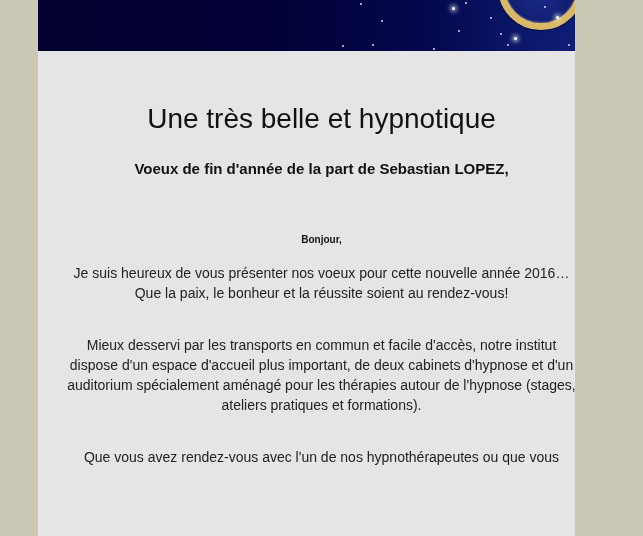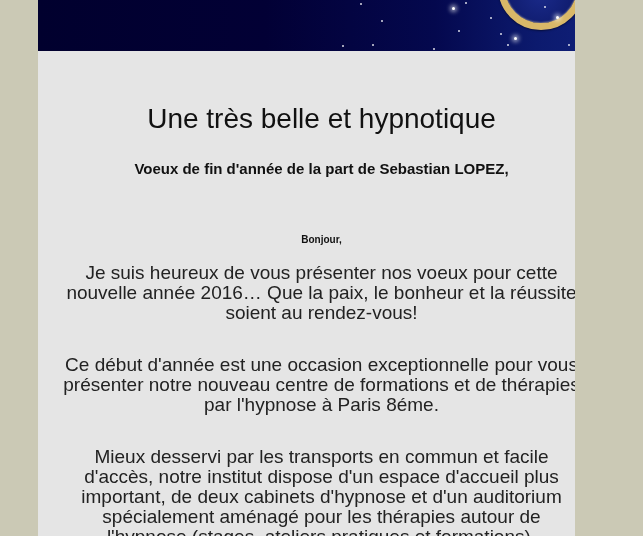--- a/index.html
+++ b/index.html
@@ -82,21 +82,21 @@
     .greeting {
       margin: 52px 0 0 0;
       font-size: 10px;
       font-weight: bold;
       line-height: 18px;
       color: #111111;
     }
     .para {
       margin: 32px auto 0 auto;
       width: 520px;
-      font-size: 19px;
+      font-size: 14px;
       line-height: 20px;
       color: #222222;
     }
     .para.first { margin-top: 14px; }
   </style>
 </head>
 <body>
 
 <div class="page">
   <div class="panel">
@@ -129,19 +129,18 @@
         <span>Une très belle et hypnotique</span><br>
       </h1>
 
       <p class="subtitle">
         <span>Voeux de fin d'année de la part de Sebastian LOPEZ,</span><br>
       </p>
 
       <p class="greeting">Bonjour,</p>
 
       <p class="para first">Je suis heureux de vous présenter nos voeux pour cette nouvelle année 2016… Que la paix, le bonheur et la réussite soient au rendez-vous!</p>
-      <p class="para">Ce début d'année est une occasion exceptionnelle pour vous présenter notre nouveau centre de formations et de thérapies par l'hypnose à Paris 8éme.</p>
       <p class="para">Mieux desservi par les transports en commun et facile d'accès, notre institut dispose d'un espace d'accueil plus important, de deux cabinets d'hypnose et d'un auditorium spécialement aménagé pour les thérapies autour de l'hypnose (stages, ateliers pratiques et formations).</p>
       <p class="para">Que vous avez rendez-vous avec l'un de nos hypnothérapeutes ou que vous</p>
     </div>
 
   </div>
 </div>
 
 </body></html>

